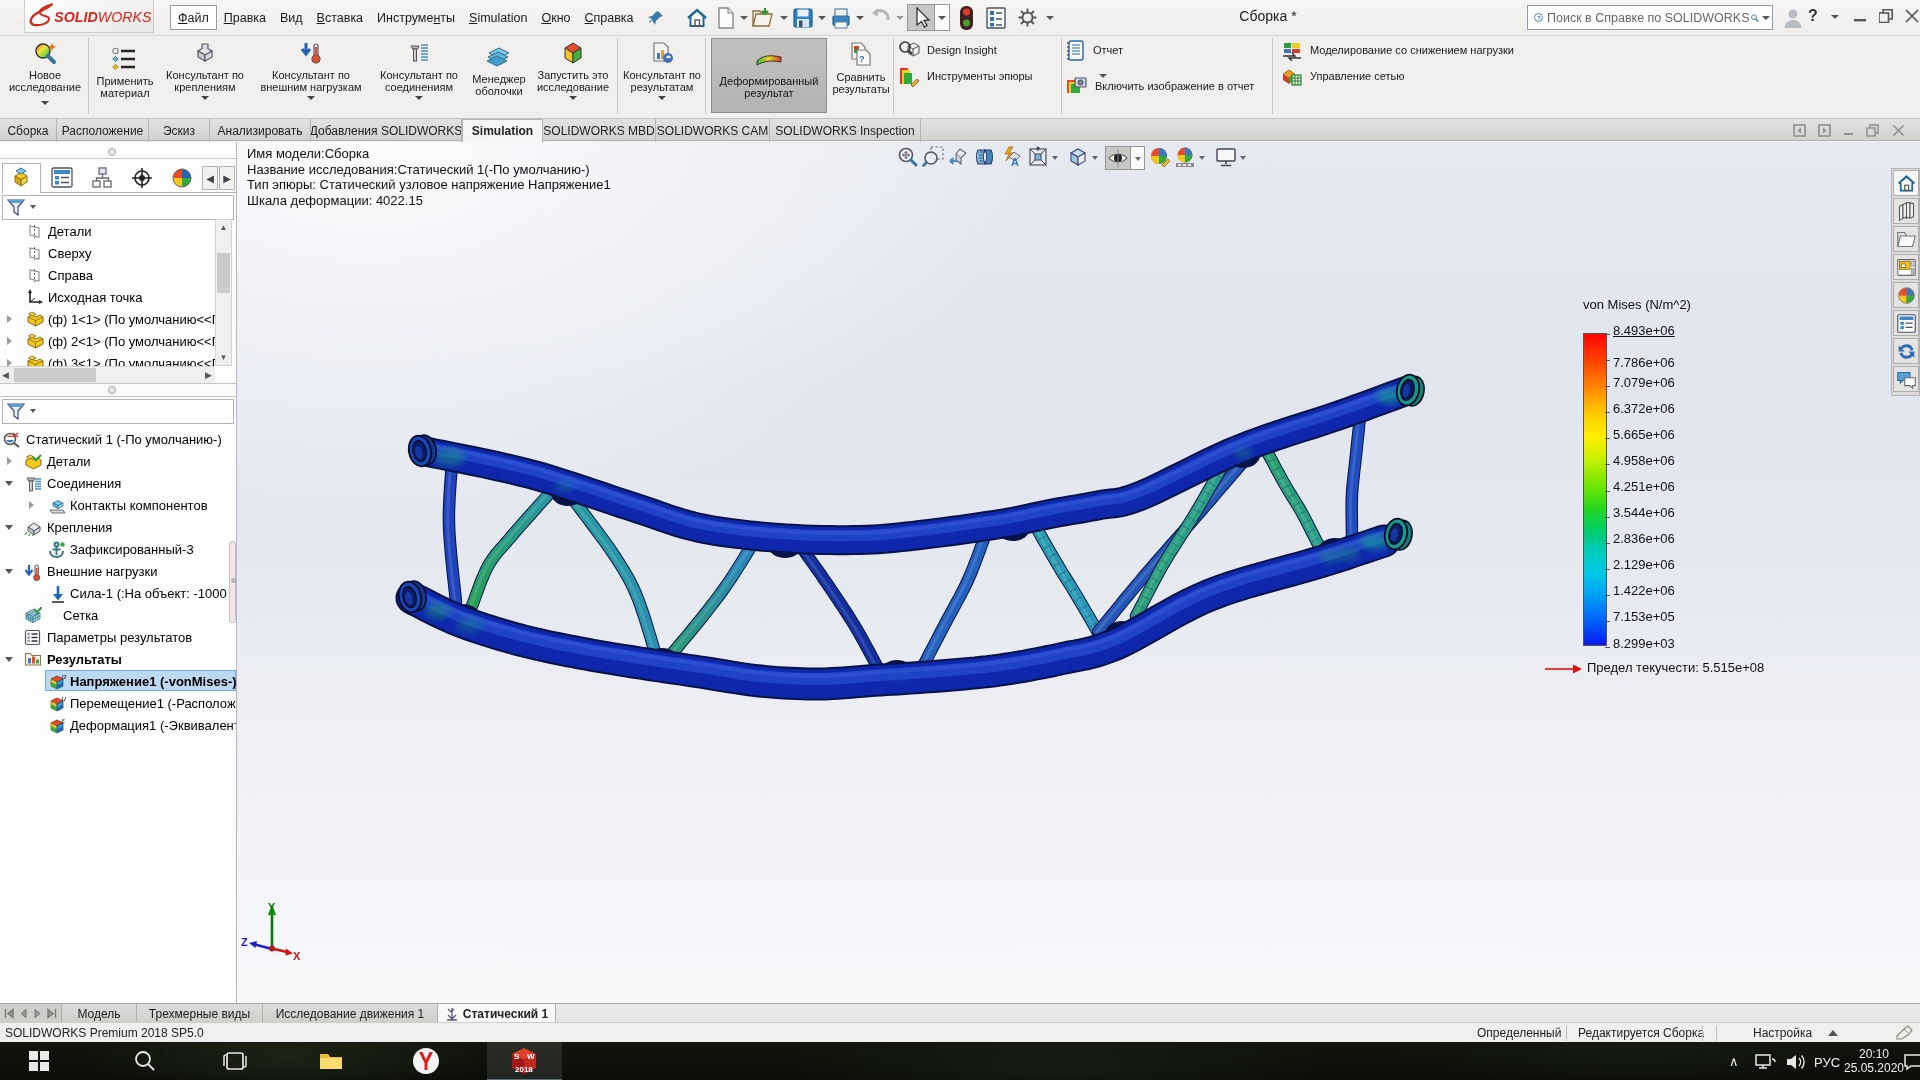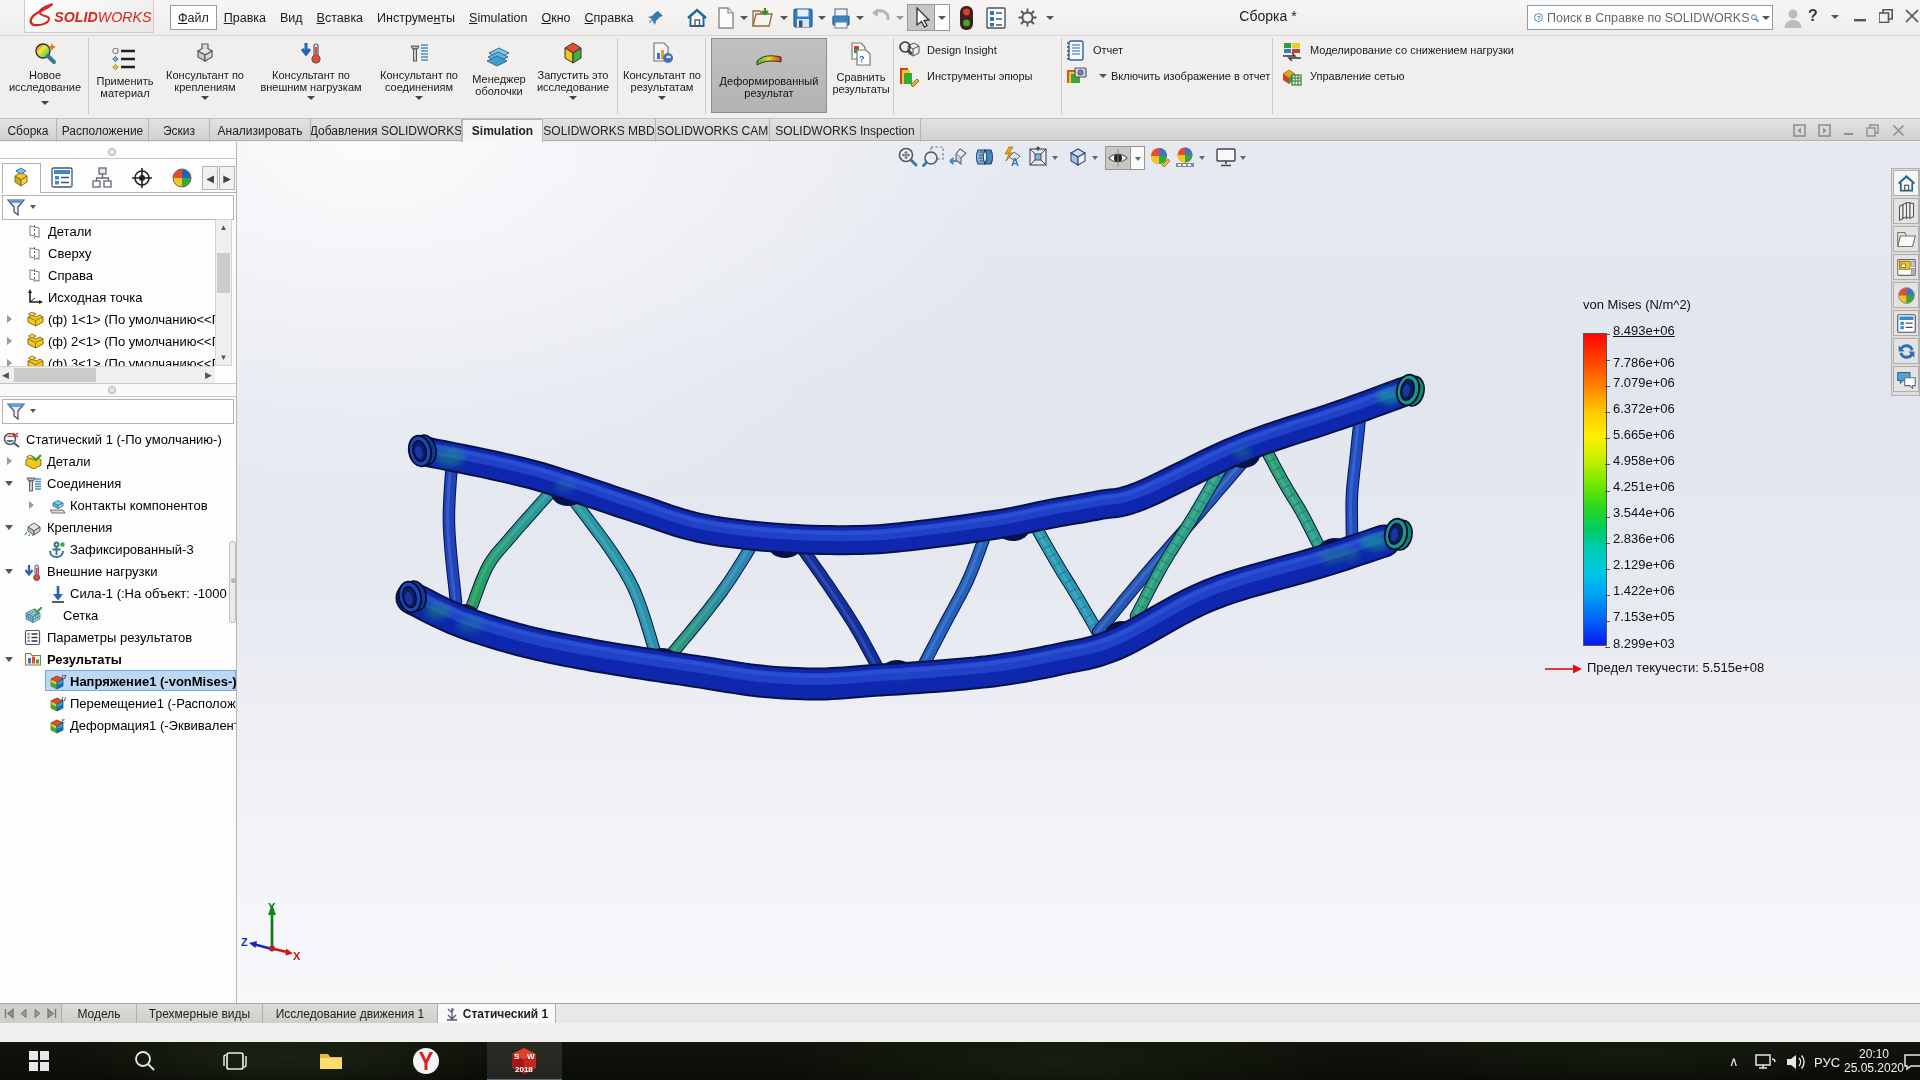--- a/index.html
+++ b/index.html
@@ -339,21 +339,21 @@
     <div class="smallbtn" style="left:1066px;top:4px;">
       <span class="ic">
           <svg width="20" height="21" viewBox="0 0 20 21">
             <rect x="3" y="1" width="14" height="19" rx="2" fill="#f8f8f8" stroke="#2464b4" stroke-width="1.4"></rect>
             <path d="M6 5 h8 M6 8 h8 M6 11 h8 M6 14 h8" stroke="#2464b4" stroke-width="1.2"></path>
             <path d="M3 3 h-2 M3 7 h-2 M3 11 h-2 M3 15 h-2 M3 19 h-2" stroke="#555" stroke-width="1.4"></path>
           </svg>
         </span>
       <span>Отчет</span>
     </div>
-    <div class="smallbtn" style="left:1066px;top:30px;gap:16px;">
+    <div class="smallbtn" style="left:1066px;top:40px;">
       <span class="ic">
           <svg width="22" height="21" viewBox="0 0 22 21">
             <rect x="1" y="4" width="13" height="13" fill="#e84b2a"></rect>
             <rect x="3" y="6" width="11" height="11" fill="#e8d020"></rect>
             <rect x="5" y="8" width="9" height="9" fill="#35aa3c"></rect>
             <rect x="9" y="2" width="11" height="9" rx="1" fill="#c8d8e8" stroke="#556" stroke-width="1.2"></rect>
             <circle cx="14.5" cy="6.5" r="2.5" fill="#889" stroke="#445" stroke-width="1"></circle>
           </svg>
         </span>
       <span>Включить изображение в отчет</span>
@@ -653,20 +653,24 @@
               <path d="M15 9.5 v3.5 l-6 3 v-3.5Z" fill="#2464b4"></path>
               <text x="13.5" y="6" font-size="8" font-style="italic" fill="#222">ε</text>
             </svg></span>
           <span style="position:absolute;left:70px;top:289px;white-space:nowrap;">Деформация1 (-Эквивалент-</span>
         </div>
 
       <div style="position:absolute;left:229px;top:399px;width:7px;height:82px;background:#ece9e6;border:1px solid #c2c0be;border-radius:3px;"></div>
       <div style="position:absolute;left:230.5px;top:436px;width:5px;height:5px;border-radius:50%;background:#b8b6b4;"></div>
     </div>
     <div id="viewport">
+      <div class="vptext">Имя модели:Сборка
+Название исследования:Статический 1(-По умолчанию-)
+Тип эпюры: Статический узловое напряжение Напряжение1
+Шкала деформации: 4022.15</div>
 
       <div id="hud" style="position:absolute;left:660px;top:4px;width:360px;height:24px;">
           <span style="position:absolute;left:0px;top:0;"><svg width="22" height="22" viewBox="0 0 22 22">
               <circle cx="9" cy="9" r="6.5" fill="#f4f6f8" fill-opacity="0.7" stroke="#556" stroke-width="1.6"></circle>
               <path d="M14 14 L19 19" stroke="#3a78a0" stroke-width="3" stroke-linecap="round"></path>
               <path d="M9 5.5 v7 M5.5 9 h7 M9 5.5 l-1.5 1.5 M9 5.5 l1.5 1.5 M9 12.5 l-1.5 -1.5 M9 12.5 l1.5 -1.5 M5.5 9 l1.5 -1.5 M5.5 9 l1.5 1.5 M12.5 9 l-1.5 -1.5 M12.5 9 l-1.5 1.5" stroke="#556" stroke-width="1"></path>
             </svg></span>
           <span style="position:absolute;left:25px;top:0;"><svg width="22" height="22" viewBox="0 0 22 22">
               <rect x="9" y="1" width="12" height="12" fill="none" stroke="#777" stroke-width="1.2" stroke-dasharray="2.5,2"></rect>
               <circle cx="9" cy="12" r="6" fill="#f0f4f8" fill-opacity="0.7" stroke="#556" stroke-width="1.6"></circle>
@@ -990,20 +994,34 @@
     <div class="mtab" style="left:263px;width:175px;">Исследование движения 1</div>
     <div class="mtab active" style="left:438px;width:118px;">
       <svg width="14" height="14" viewBox="0 0 14 14" style="margin-right:4px;">
           <path d="M7 1 V11 M3 8 L7 12 L11 8 M2 13 h10" stroke="#557" stroke-width="1.3" fill="none"></path>
           <path d="M3 2 l3 3 M9 2 l-3 3" stroke="#557" stroke-width="1.1"></path>
         </svg>
       Статический 1
     </div>
     <div style="position:absolute;left:556px;top:0;width:1364px;height:19px;background:#e9e8e6;"></div>
 </div>
+  <div id="statusbar">
+    <span style="position:absolute;left:5px;top:3px;">SOLIDWORKS Premium 2018 SP5.0</span>
+    <span style="position:absolute;left:1477px;top:3px;">Определенный</span>
+    <span style="position:absolute;left:1566px;top:2px;height:16px;border-left:1px solid #c0beba;"></span>
+    <span style="position:absolute;left:1578px;top:3px;">Редактируется Сборка</span>
+    <span style="position:absolute;left:1702px;top:2px;height:16px;border-left:1px solid #c0beba;"></span>
+    <span style="position:absolute;left:1716px;top:2px;height:16px;border-left:1px solid #c0beba;"></span>
+    <span style="position:absolute;left:1753px;top:3px;">Настройка</span>
+    <span style="position:absolute;left:1828px;top:7px;width:0;height:0;border-left:5px solid transparent;border-right:5px solid transparent;border-bottom:6px solid #555;"></span>
+    <svg width="17" height="15" viewBox="0 0 17 15" style="position:absolute;left:1896px;top:2px;">
+        <path d="M1 11 L8 4 L12 1 L16 5 L13 9 L6 14 L1 14Z" fill="#f0ede8" stroke="#887" stroke-width="1.2"></path>
+        <path d="M8 4 L12 8" stroke="#887" stroke-width="1"></path>
+      </svg>
+</div>
   <div id="taskbar">
     <svg width="22" height="22" viewBox="0 0 22 22" style="position:absolute;left:28px;top:8px;">
         <rect x="1" y="1" width="9" height="9" fill="#e8e8e8"></rect>
         <rect x="12" y="1" width="9" height="9" fill="#e8e8e8"></rect>
         <rect x="1" y="12" width="9" height="9" fill="#e8e8e8"></rect>
         <rect x="12" y="12" width="9" height="9" fill="#e8e8e8"></rect>
       </svg>
     <svg width="24" height="24" viewBox="0 0 24 24" style="position:absolute;left:133px;top:7px;">
         <circle cx="10" cy="10" r="7" fill="none" stroke="#e8e8e8" stroke-width="1.8"></circle>
         <path d="M15 15 L21 21" stroke="#e8e8e8" stroke-width="1.8"></path>

